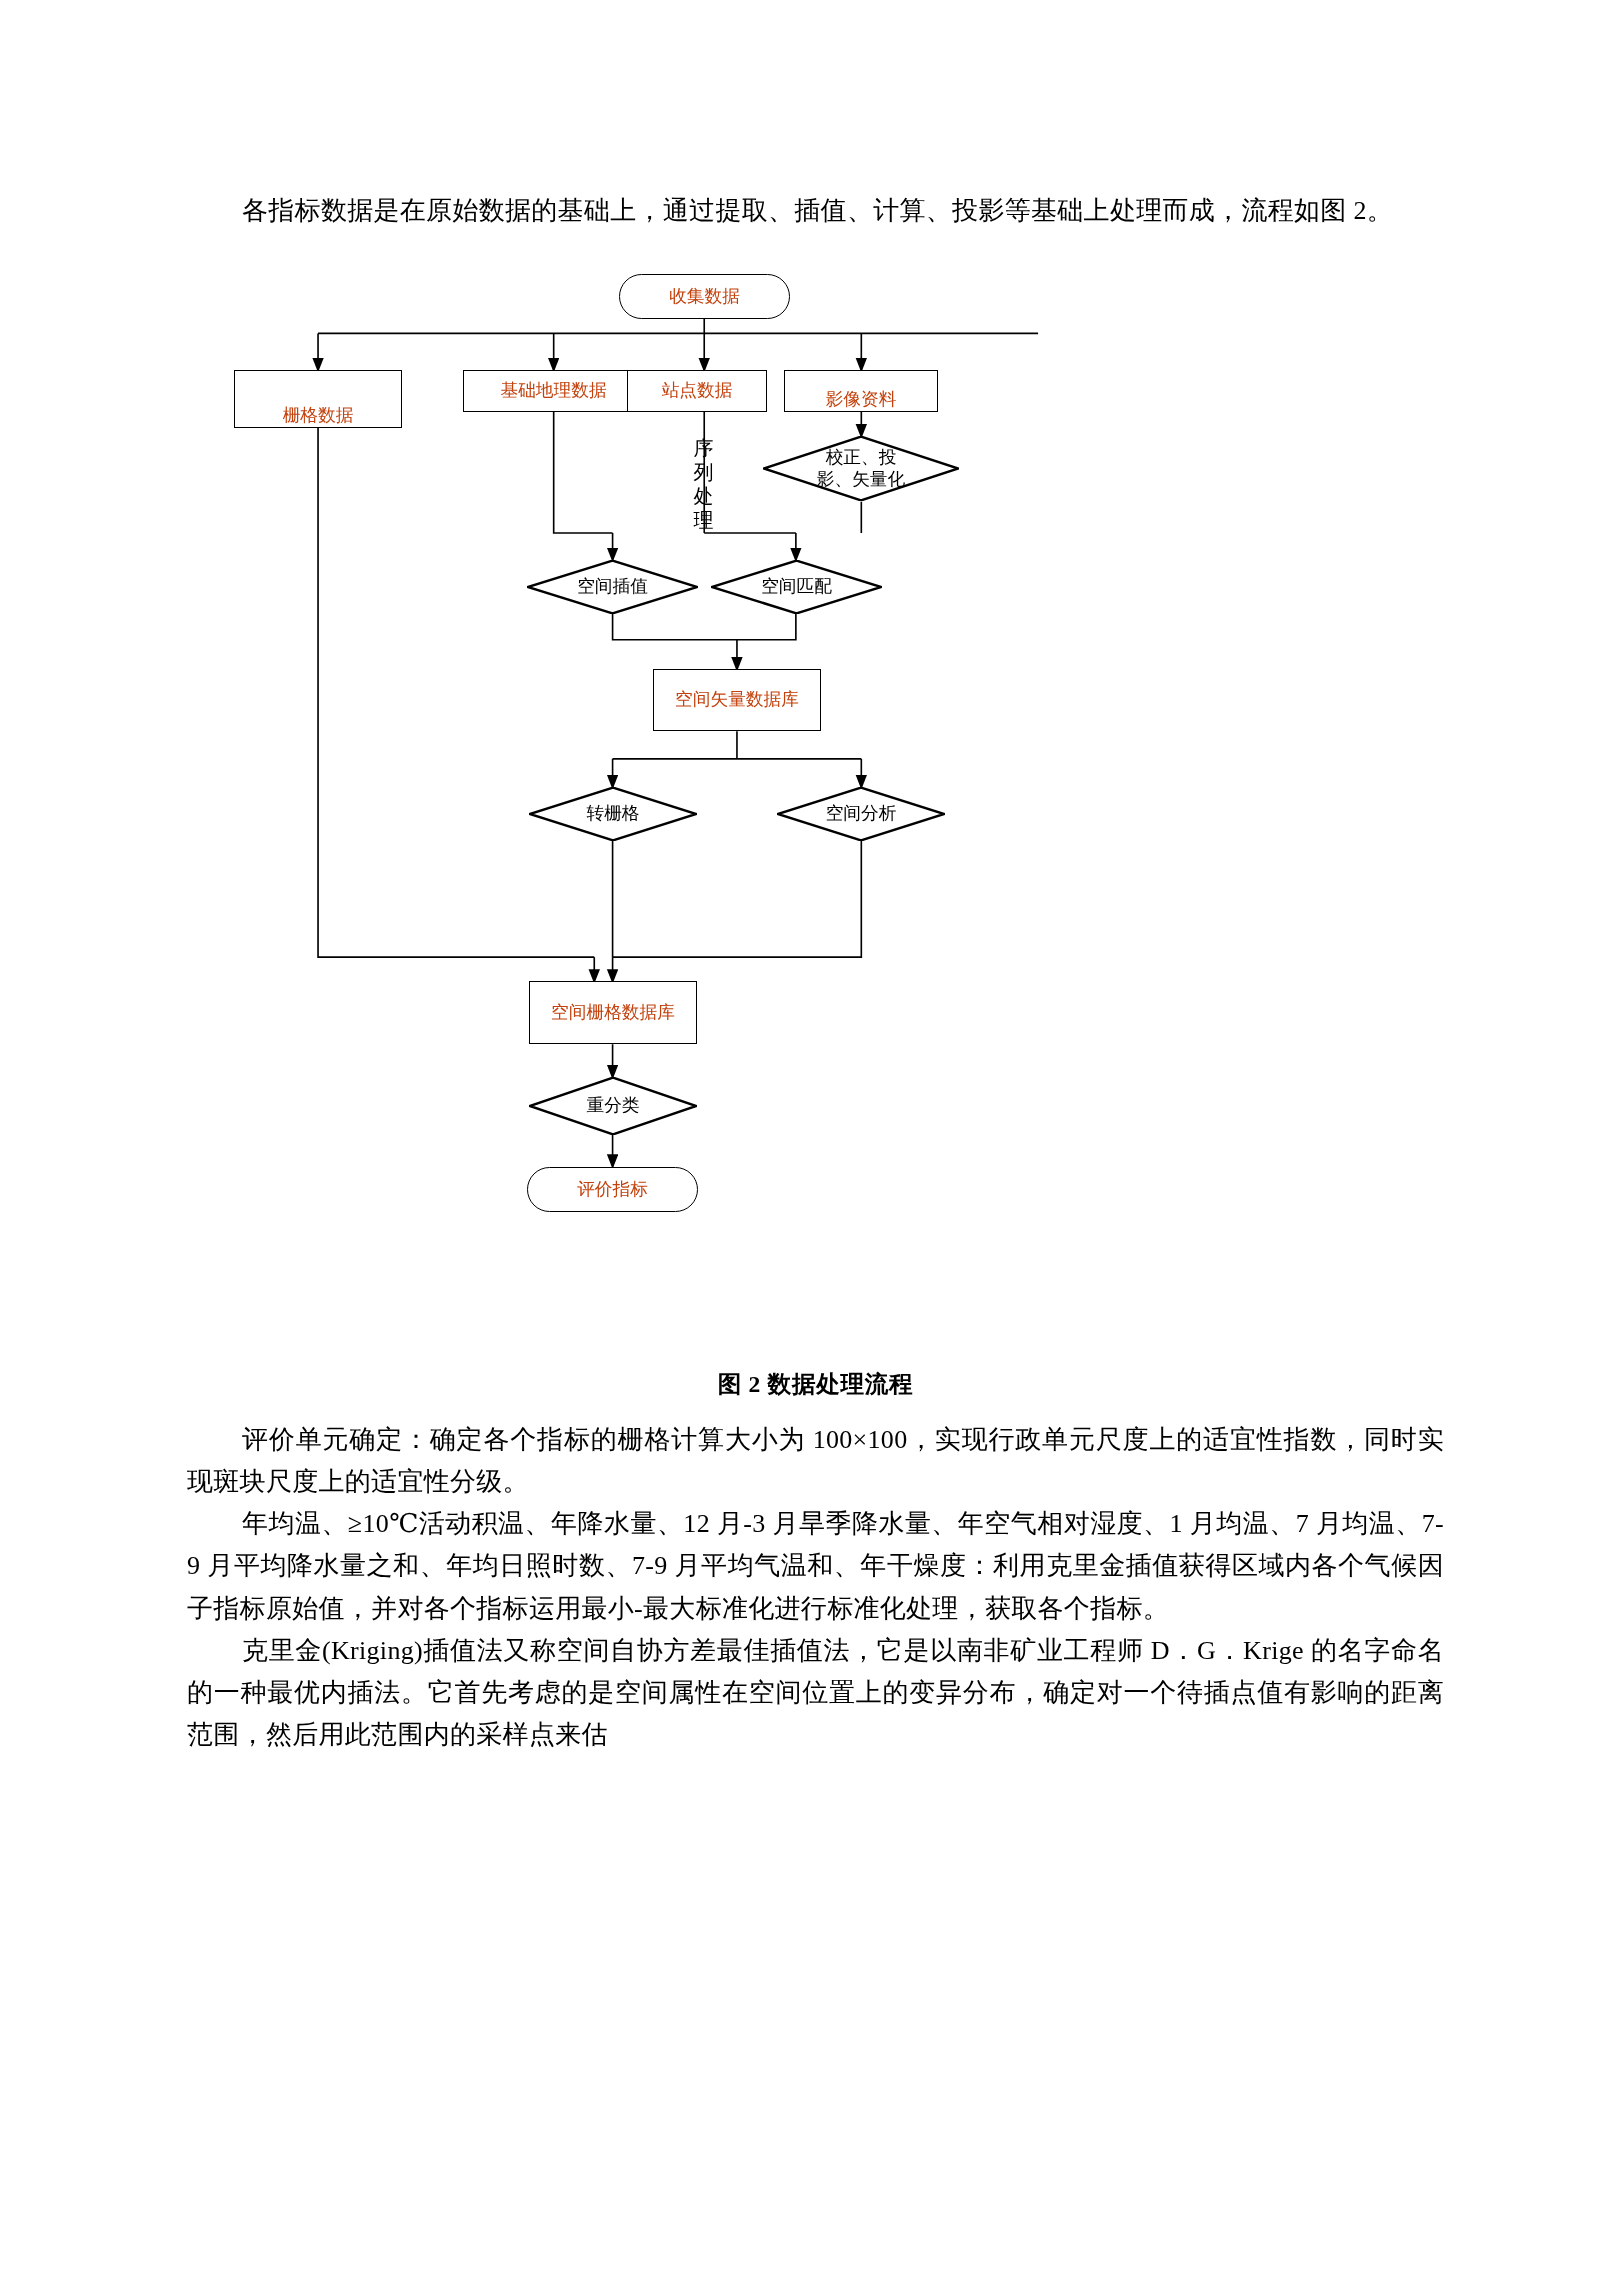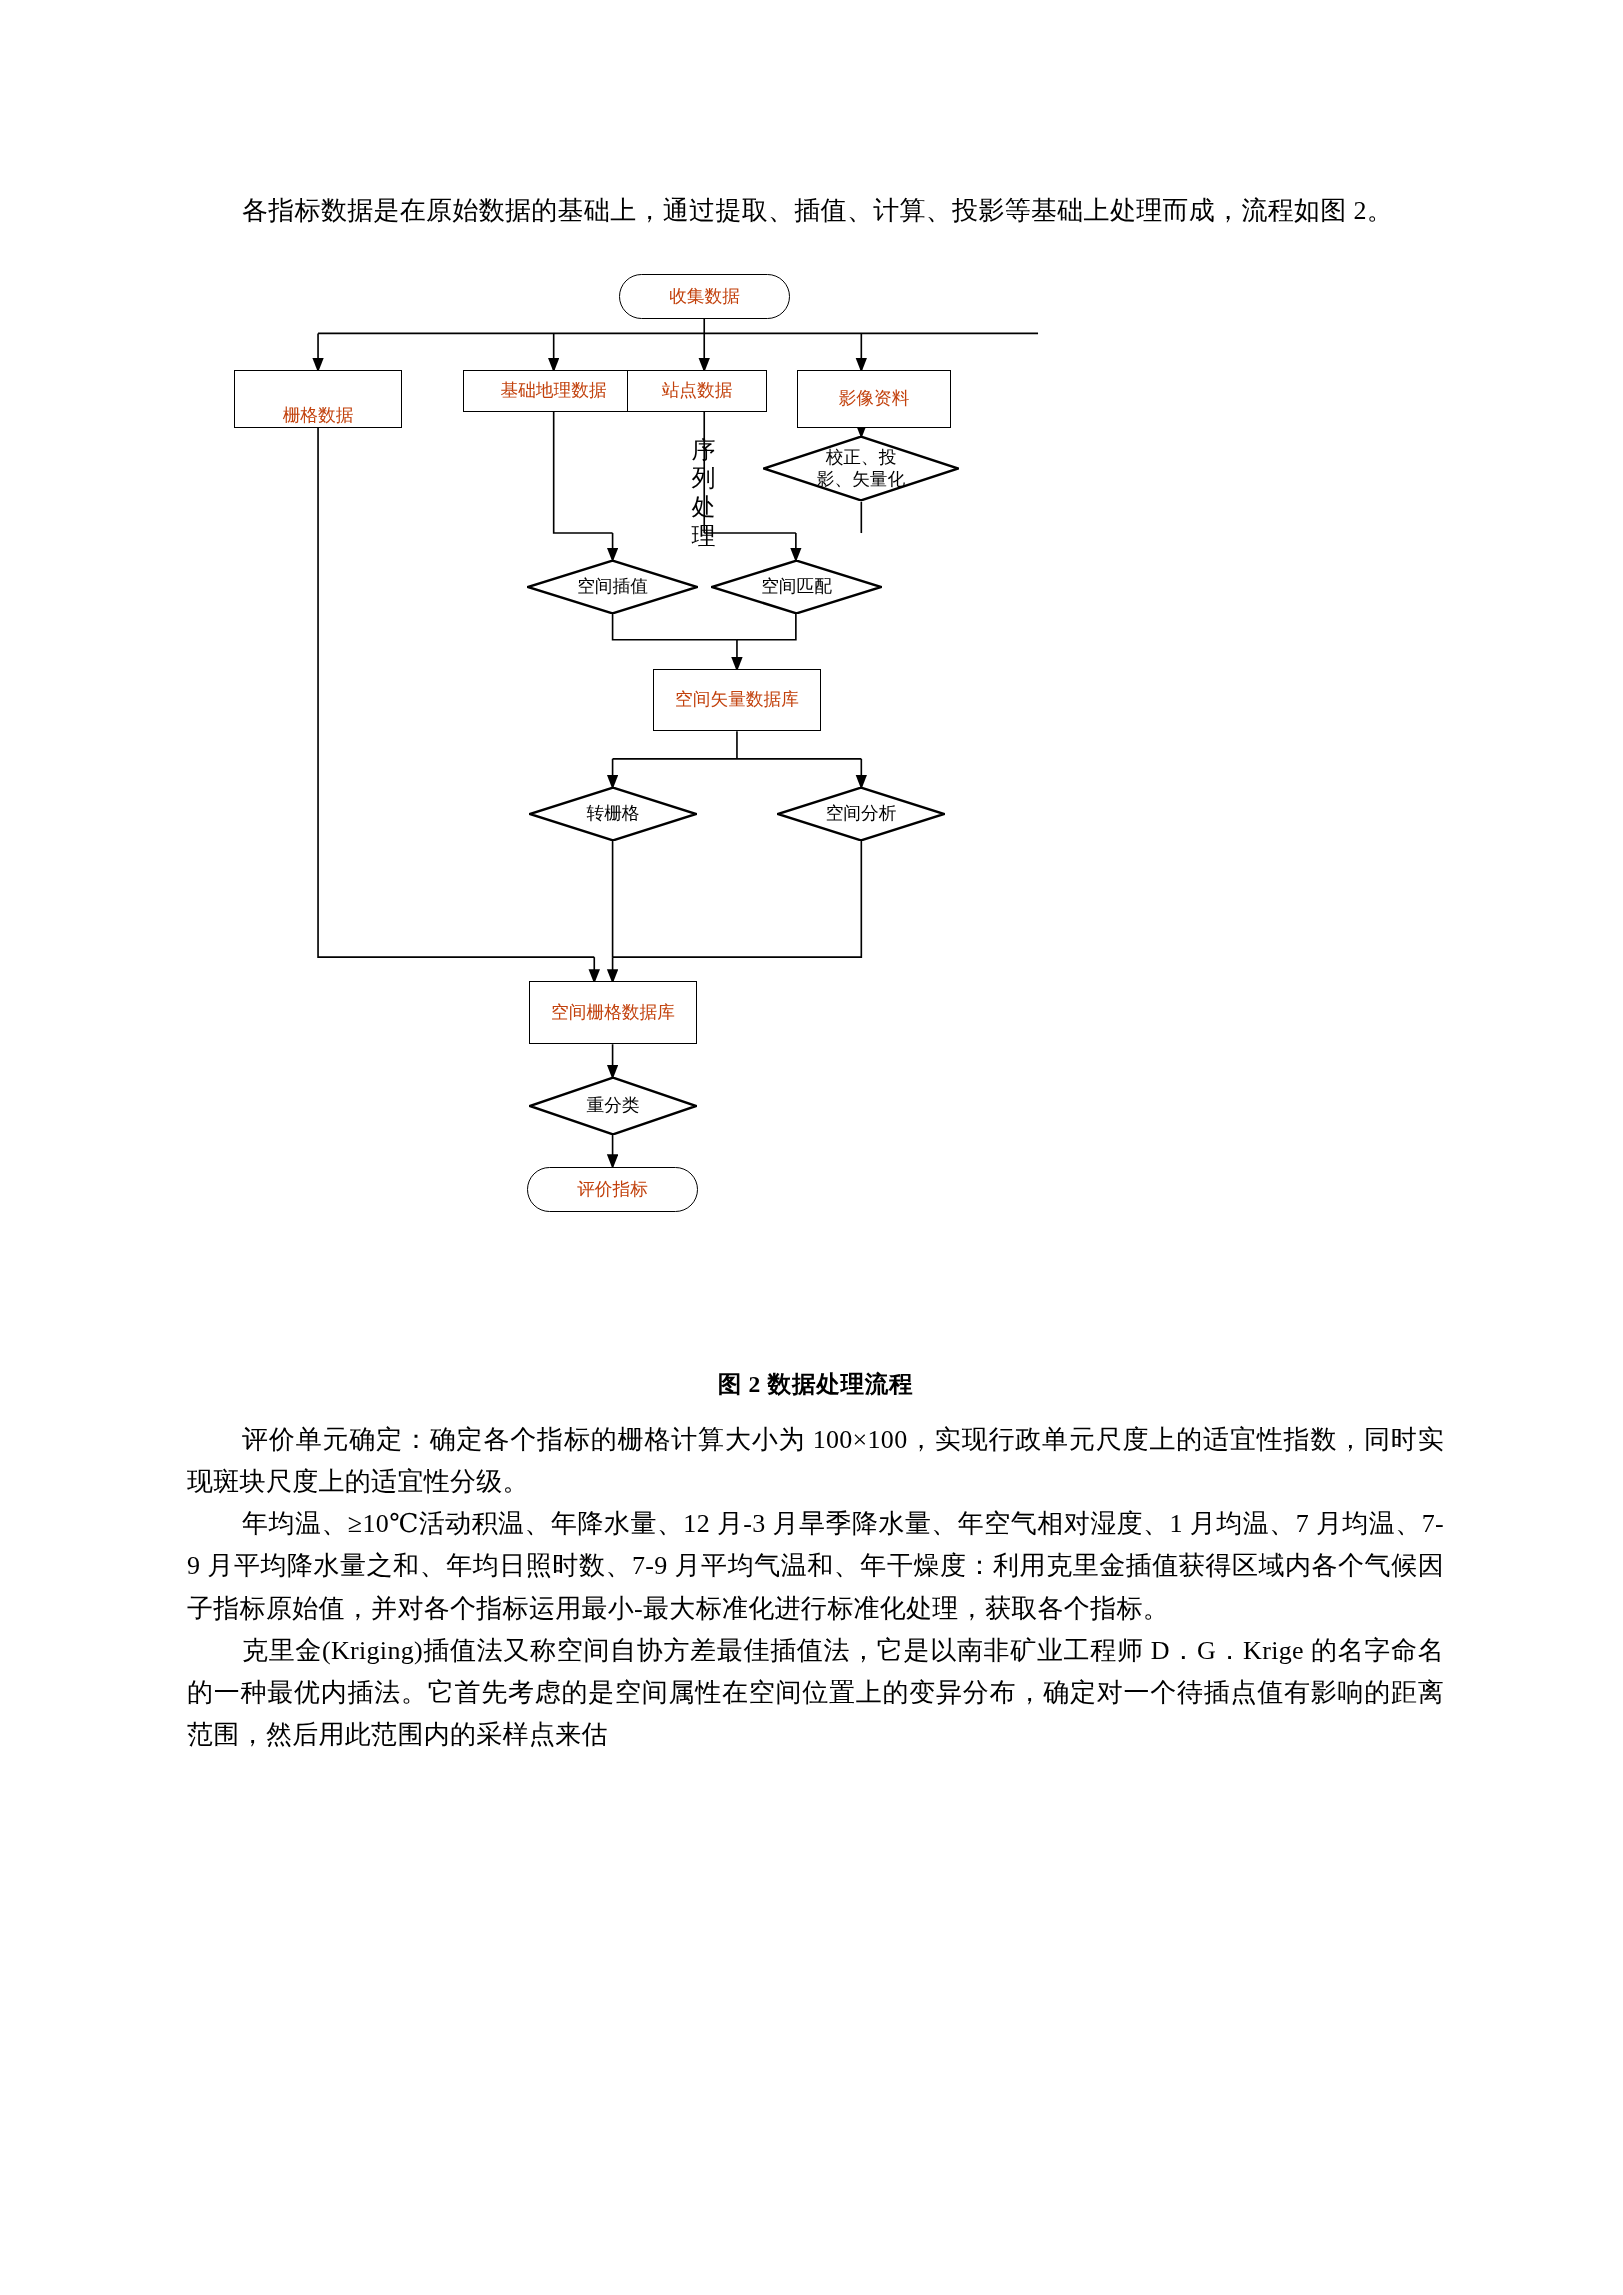--- a/index.html
+++ b/index.html
@@ -93,21 +93,21 @@
     align-items: center;
     justify-content: center;
     text-align: center;
     font-family: "DejaVu Sans", "Liberation Sans", sans-serif;
     font-size: 17.7px;
     line-height: 1.25;
   }
   .plain-label {
     position: absolute;
     font-family: "DejaVu Sans", "Liberation Sans", sans-serif;
-    font-size: 24px;
+    font-size: 20px;
     line-height: 1.2;
     text-align: center;
   }
   .edges {
     position: absolute;
     left: 0; top: 0;
     width: 1257px;
     height: 1152px;
   }
 </style>
@@ -179,21 +179,21 @@
       </div>
 
       <div class="node rect" style="left:276px; top:123px; width:181px; height:42px;">
         <span>基础地理数据</span>
       </div>
 
       <div class="node rect" style="left:440px; top:123px; width:140px; height:42px;">
         <span>站点数据</span>
       </div>
 
-      <div class="node rect" style="left:610px; top:123px; width:154px; height:58px;">
+      <div class="node rect" style="left:597px; top:123px; width:154px; height:42px;align-items:flex-end;">
         <span>影像资料</span>
       </div>
 
       <div class="plain-label" style="left:484px; top:189px; width:65px;">
         <span style="display:inline-block; width:37px;">序列处理</span>
       </div>
 
       <div class="diamond-wrap" style="left:576px; top:189px; width:196px; height:65px;">
         <svg class="dshape" viewBox="0 0 300 100" xmlns="http://www.w3.org/2000/svg" preserveAspectRatio="none">
           <polygon points="150,1 299,50 150,99 1,50" fill="#fff" stroke="#000" stroke-width="2.5" vector-effect="non-scaling-stroke"></polygon>

